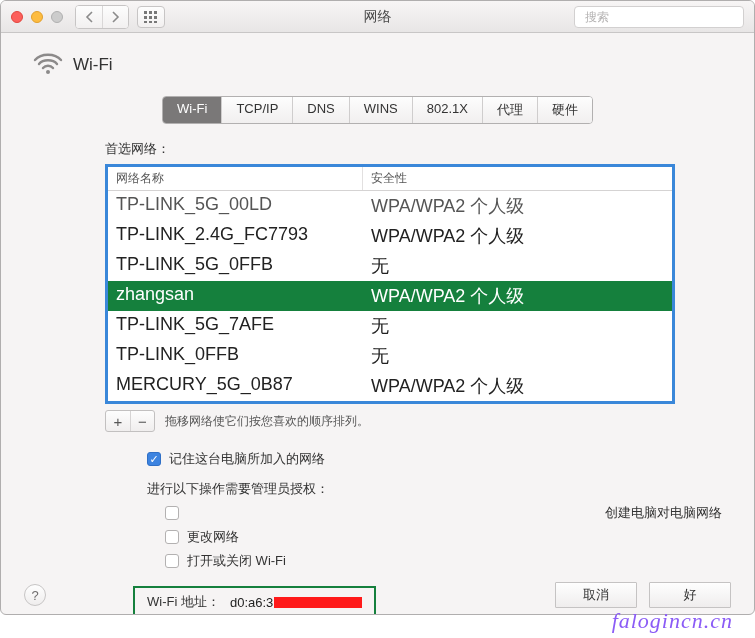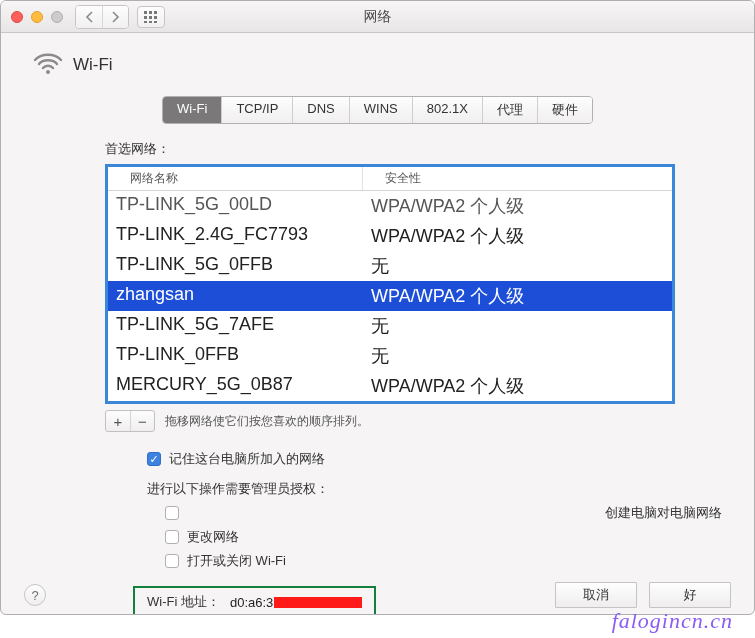--- a/index.html
+++ b/index.html
@@ -124,34 +124,34 @@
       background: #fff;
     }
     .thead {
       display: flex;
       border-bottom: 1px solid #d5d3d3;
       background: #fff;
       font-size: 12px;
       color: #555;
     }
     .th {
-      padding: 3px 22px;
+      padding: 3px 8px;
     }
     .th.name { width: 255px; border-right: 1px solid #e2e0e0; }
     .th.sec { flex: 1; }
     .tbody { }
     .tr {
       display: flex;
       font-size: 18px;
       color: #222;
       padding: 2px 0;
     }
     .tr.partial .td { color: #555; }
     .tr.selected {
-      background: #1d4ed8;
+      background: #15803d;
       color: #fff;
     }
     .td.name { width: 255px; padding: 1px 8px; }
     .td.sec { flex: 1; padding: 1px 8px; }
     
     .addremove-row {
       margin-left: 72px;
       display: flex;
       align-items: center;
       gap: 10px;
@@ -291,20 +291,27 @@
           <rect x="10" y="0" width="3" height="3" fill="#777"></rect>
         <rect x="0" y="5" width="3" height="3" fill="#777"></rect>
           <rect x="5" y="5" width="3" height="3" fill="#777"></rect>
           <rect x="10" y="5" width="3" height="3" fill="#777"></rect>
         <rect x="0" y="10" width="3" height="2" fill="#777"></rect>
           <rect x="5" y="10" width="3" height="2" fill="#777"></rect>
           <rect x="10" y="10" width="3" height="2" fill="#777"></rect>
       </svg>
     </div>
     <div class="title-text">网络</div>
+    <div class="search-box">
+      <svg width="12" height="12" viewBox="0 0 12 12">
+        <circle cx="5" cy="5" r="4" stroke="#b5b3b3" stroke-width="1.3" fill="none"></circle>
+          <line x1="8" y1="8" x2="11" y2="11" stroke="#b5b3b3" stroke-width="1.3"></line>
+      </svg>
+      <input type="text" placeholder="搜索" style="">
+    </div>
   </div>
 
   <div class="content">
     <div class="header-row">
       <span class="wifi-big-icon">
         <svg width="30" height="24" viewBox="0 0 30 24">
           <path d="M2 9 C8 2 22 2 28 9" stroke="#8c8a8a" stroke-width="2.4" fill="none" stroke-linecap="round"></path>
           <path d="M6 13 C10 8 20 8 24 13" stroke="#8c8a8a" stroke-width="2.4" fill="none" stroke-linecap="round"></path>
           <path d="M10 17 C12.5 14 17.5 14 20 17" stroke="#8c8a8a" stroke-width="2.4" fill="none" stroke-linecap="round"></path>
           <circle cx="15" cy="21" r="2" fill="#8c8a8a"></circle>

